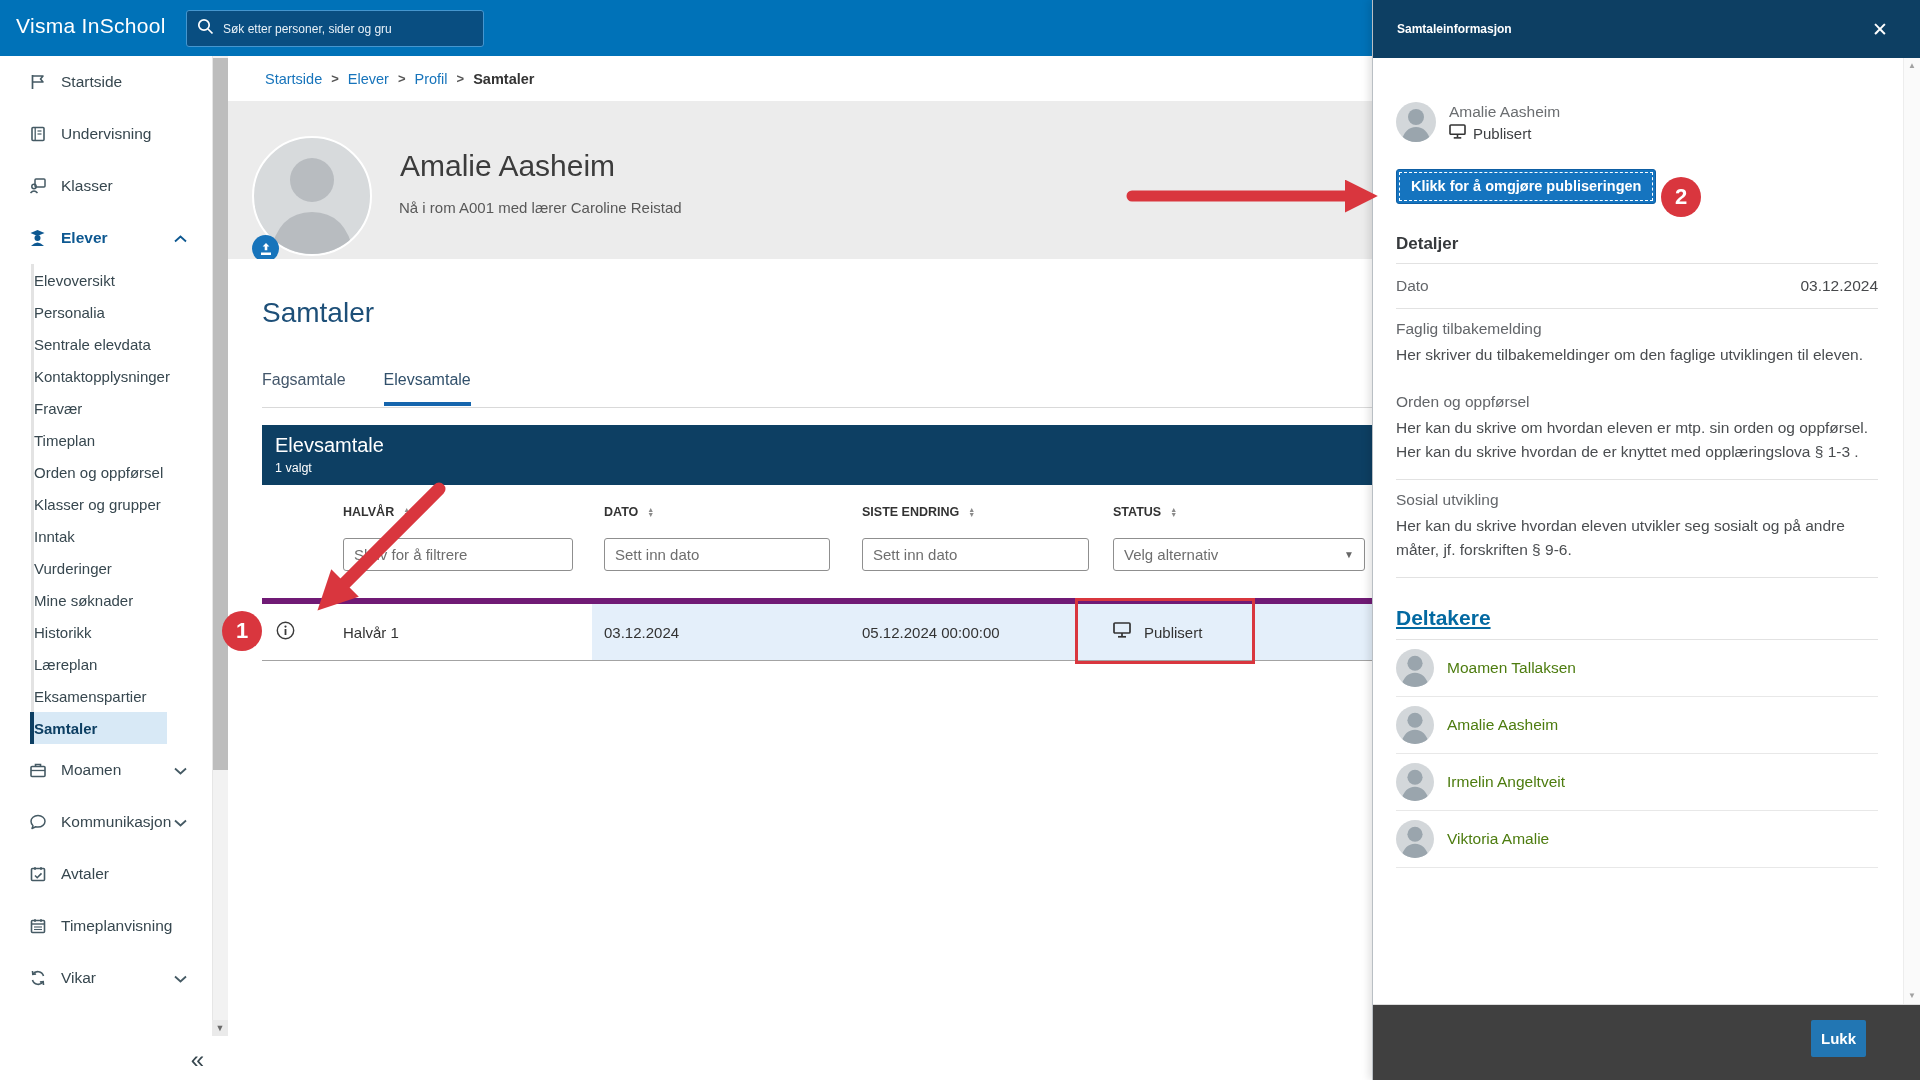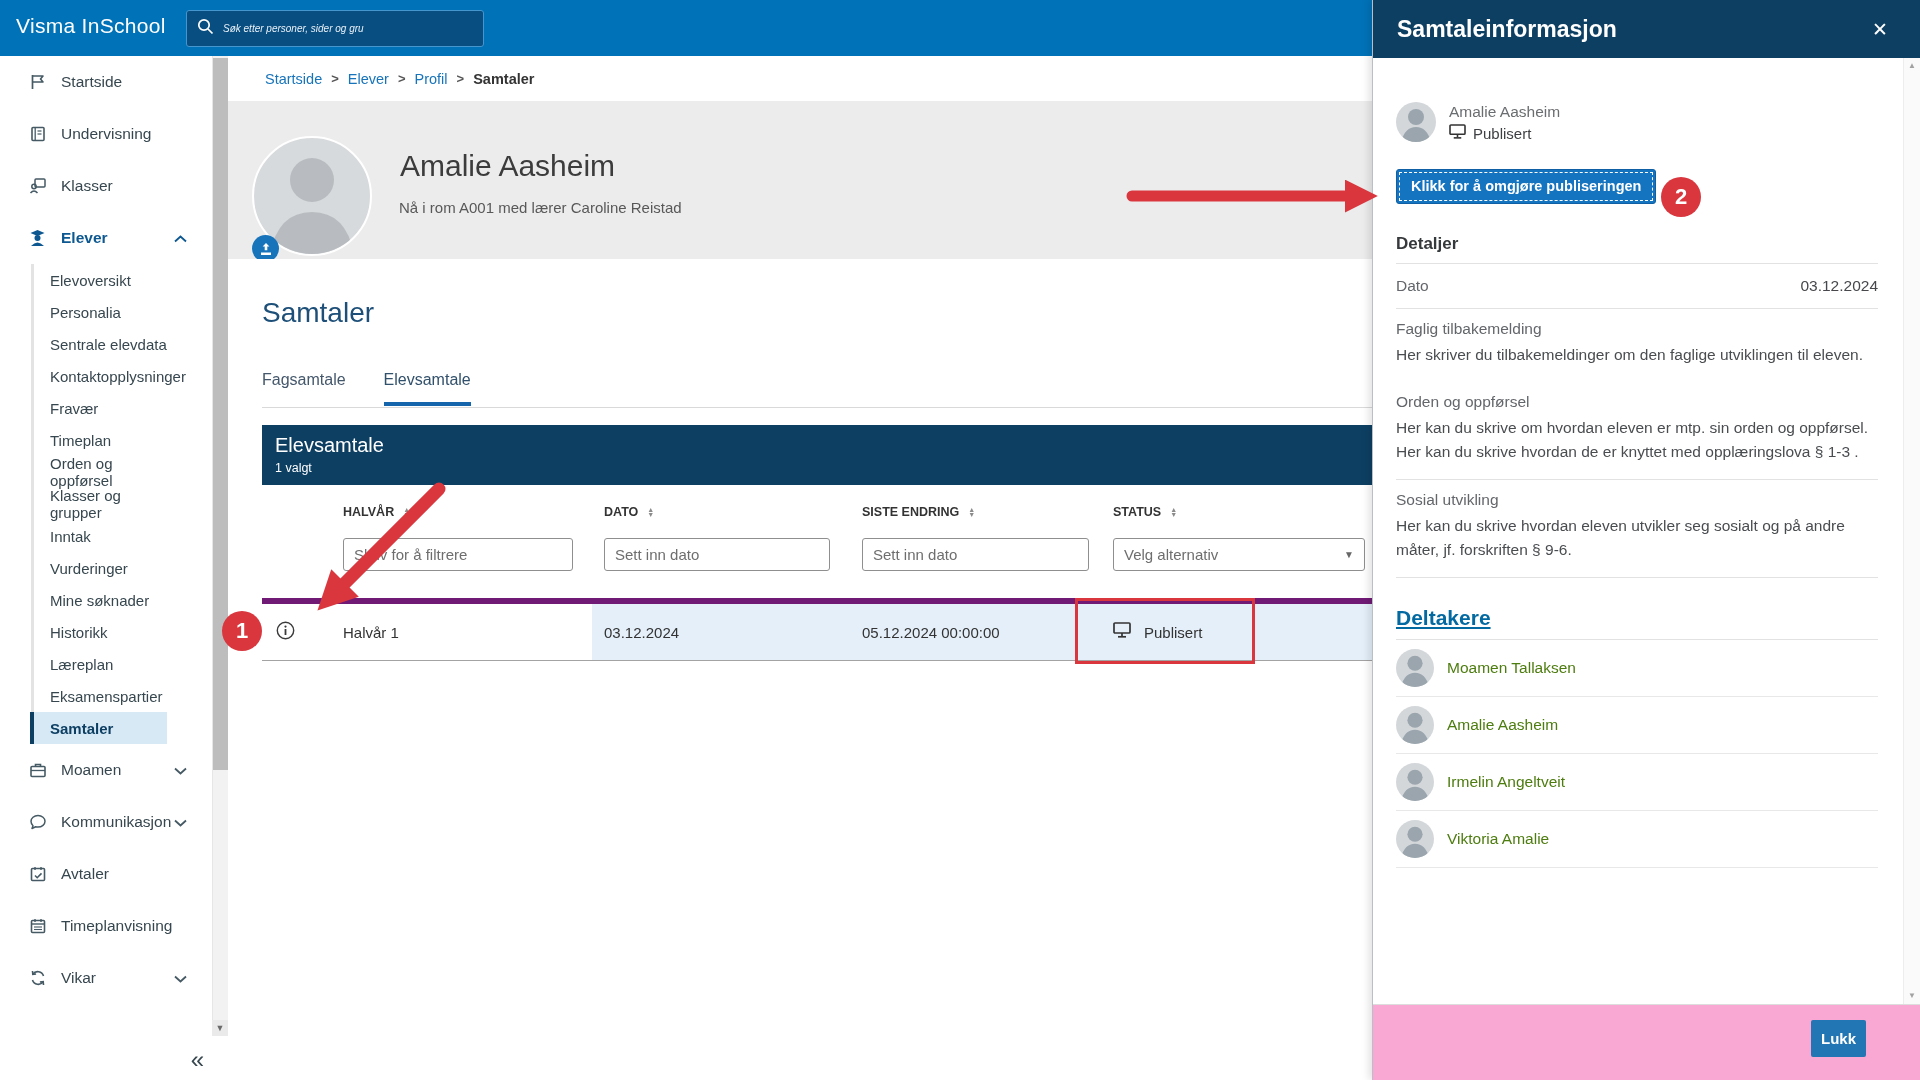--- a/index.html
+++ b/index.html
@@ -3,31 +3,31 @@
 <meta charset="utf-8">
 <style>
   * { margin:0; padding:0; box-sizing:border-box; }
   html,body { width:1920px; height:1080px; overflow:hidden; font-family:"Liberation Sans","DejaVu Sans",sans-serif; background:#fff; }
 
   
   .topbar { position:absolute; left:0; top:0; width:1920px; height:56px; background:#0072b8; z-index:5; }
   .brand { position:absolute; left:16px; top:14px; color:#fff; font-size:21px; letter-spacing:.3px; }
   .searchbox { position:absolute; left:186px; top:10px; width:298px; height:37px; background:#094e81; border:1px solid #4596cf; border-radius:3px; display:flex; align-items:center; padding:0 10px; overflow:hidden; }
   .searchbox svg { flex:0 0 auto; margin-right:9px; }
-  .searchbox input { background:transparent; border:none; outline:none; color:#fff; font-size:10px; width:100%; font-family:inherit;font-style:italic; }
+  .searchbox input { background:transparent; border:none; outline:none; color:#fff; font-size:12px; width:100%; font-family:inherit; }
   .searchbox input::placeholder { color:#e8f1f8; opacity:1; }
 
   
   .sidebar { position:absolute; left:0; top:56px; width:228px; bottom:0; background:#fff; z-index:2; }
   .nav { position:absolute; left:0; top:0; width:212px; }
   .nav-item { height:52px; display:flex; align-items:center; padding:0 25px 0 28px; color:#37474f; font-size:15.5px; cursor:pointer; }
   .nav-item .ic { width:19px; height:19px; margin-right:14px; display:flex; align-items:center; justify-content:center; }
   .nav-item .chev { margin-left:auto; }
   .nav-item.active-section { color:#0d5891; font-weight:700; }
-  .subitem { margin-left:31px; border-left:3px solid #e3e3e3; width:137px; height:32px; display:flex; align-items:center; padding-left:16px; font-size:15px; color:#37474f; cursor:pointer; }
+  .subitem { margin-left:31px; border-left:3px solid #e3e3e3; width:137px; height:32px; display:flex; align-items:center; font-size:15px; color:#37474f; cursor:pointer; }
   .subitem.active { border-left:4px solid #0d3f63; margin-left:30px; background:#d8e9f6; color:#0d3f63; font-weight:700; }
   .side-scrollbar { position:absolute; right:0; top:0; width:16px; height:980px; background:#f2f2f2; border-left:1px solid #e6e6e6; }
   .side-thumb { position:absolute; left:0; top:2px; width:15px; height:712px; background:#bdbdbd; }
   .side-arrow { position:absolute; right:0; top:964px; width:16px; height:16px; color:#6b6b6b; font-size:9px; text-align:center; line-height:16px; background:#eaeaea; }
   .collapse-btn { position:absolute; right:24px; bottom:6px; font-size:24px; color:#37474f; cursor:pointer; }
 
   
   .breadcrumb-bar { position:absolute; left:228px; right:0; top:56px; height:45px; background:#fff; display:flex; align-items:center; padding-left:37px; z-index:1; }
   .crumb { color:#1774bb; font-size:14.5px; cursor:pointer; }
   .crumb-sep { color:#555; font-size:13px; font-weight:700; margin:0 9px; }
@@ -60,21 +60,21 @@
   .select-box { height:33px; width:252px; border:1px solid #8f8f8f; border-radius:3px; background:#fff; display:flex; align-items:center; padding:0 10px; font-size:15px; color:#6e6e6e; cursor:pointer; }
   .select-box .caret { margin-left:auto; color:#666; font-size:10px; }
   .t-row { height:63px; margin-top:19px; border-top:6px solid #701a75; border-bottom:1px solid #a3a3a3; }
   .t-row > div { height:100%; display:flex; align-items:center; }
   .cell-blue { background:#e4effa; }
   .row-text { font-size:15px; color:#333; }
 
   
   .panel { position:absolute; left:1372px; top:0; width:548px; height:1080px; background:#fff; border-left:1px solid #b9bfc4; box-shadow:-3px 0 8px rgba(0,0,0,.12); z-index:10; }
   .panel-head { height:58px; background:#0d3f63; display:flex; align-items:center; padding:0 24px; }
-  .panel-title { color:#fff; font-size:23px; font-weight:700;text-align:right; }
+  .panel-title { color:#fff; font-size:12px; font-weight:700;text-align:right; }
   .panel-close { margin-left:auto; color:#fff; font-size:19px; cursor:pointer; margin-right:8px; }
   .panel-body { position:absolute; top:58px; left:0; right:17px; bottom:76px; padding:44px 25px 0 23px; overflow:hidden; }
   .person-row { display:flex; gap:13px; align-items:flex-start; }
   .avatar-sm { width:40px; height:40px; border-radius:50%; background:#d3d7da; overflow:hidden; flex:0 0 auto; }
   .person-name { font-size:15.5px; color:#6b6e71; padding-top:1px; }
   .person-status { display:flex; align-items:center; gap:7px; margin-top:3px; font-size:15px; color:#3d3f42; }
   .action-btn { margin-top:27px; display:inline-block; padding:8px 14px 9px; background:#1574bf; border:1px solid #0e5fa4; border-radius:3px; color:#fff; font-weight:700; font-size:14.5px; outline:1px dashed #fff; outline-offset:-4px; cursor:pointer; }
   .sect-heading { margin-top:30px; font-size:17px; font-weight:700; color:#36393c; }
   .hr { border:none; border-top:1px solid #e2e2e2; margin-top:9px; }
   .kv-row { display:flex; justify-content:space-between; padding:13px 0; border-bottom:1px solid #e2e2e2; }
@@ -83,21 +83,21 @@
   .detail-section { padding:11px 0 14px; }
   .detail-section.bordered { border-bottom:1px solid #e2e2e2; }
   .ds-title { font-size:15.5px; color:#63666a; margin-bottom:5px; }
   .ds-line { font-size:15.5px; color:#4a4d50; line-height:24.5px; }
   .participants-heading { margin-top:28px; font-size:21px; font-weight:700; color:#0369a1;text-decoration:underline; }
   .participant-row { height:57px; display:flex; align-items:center; gap:13px; border-bottom:1px solid #e8e8e8; }
   .participant-row .avatar-sm { width:38px; height:38px; }
   .p-name { font-size:15.5px; color:#4d7c0f; }
   .panel-scrollbar { position:absolute; right:0; top:58px; width:17px; height:946px; background:#fafafa; border-left:1px solid #ededed; }
   .ps-arrow { position:absolute; left:0; width:16px; height:16px; text-align:center; color:#a2a2a2; font-size:8px; line-height:16px; }
-  .panel-footer { position:absolute; left:0; right:0; bottom:0; height:76px; border-top:1px solid #ddd; background:#f9a8d4; }
+  .panel-footer { position:absolute; left:0; right:0; bottom:0; height:76px; border-top:1px solid #ddd; background:#404040; }
   .lukk-btn { position:absolute; right:54px; bottom:23px; width:55px; height:37px; background:#2276b3; border:none; border-radius:2px; color:#fff; font-weight:700; font-size:15px; font-family:inherit; cursor:pointer; }
 
   
   .anno { position:absolute; z-index:20; pointer-events:none; }
   .anno-circle { width:40px; height:40px; border-radius:50%; background:#d9363e; color:#fff; font-size:22px; font-weight:700; display:flex; align-items:center; justify-content:center; }
   .anno-rect { left:1075px; top:598px; width:180px; height:66px; border:3px solid #d9363e; }
 </style>
 </head>
 <body>
 

